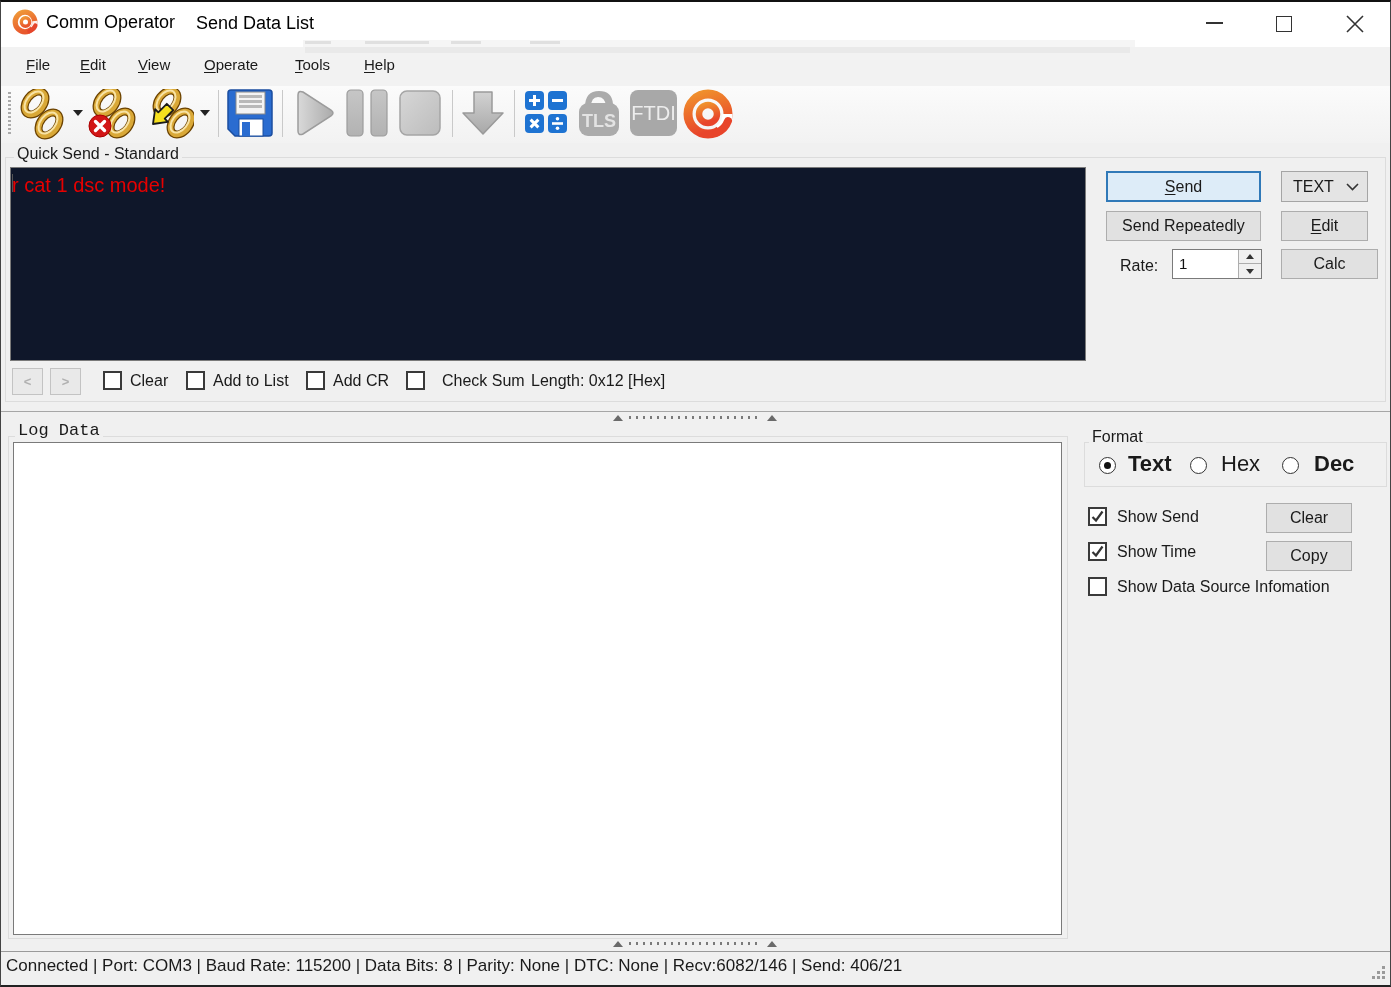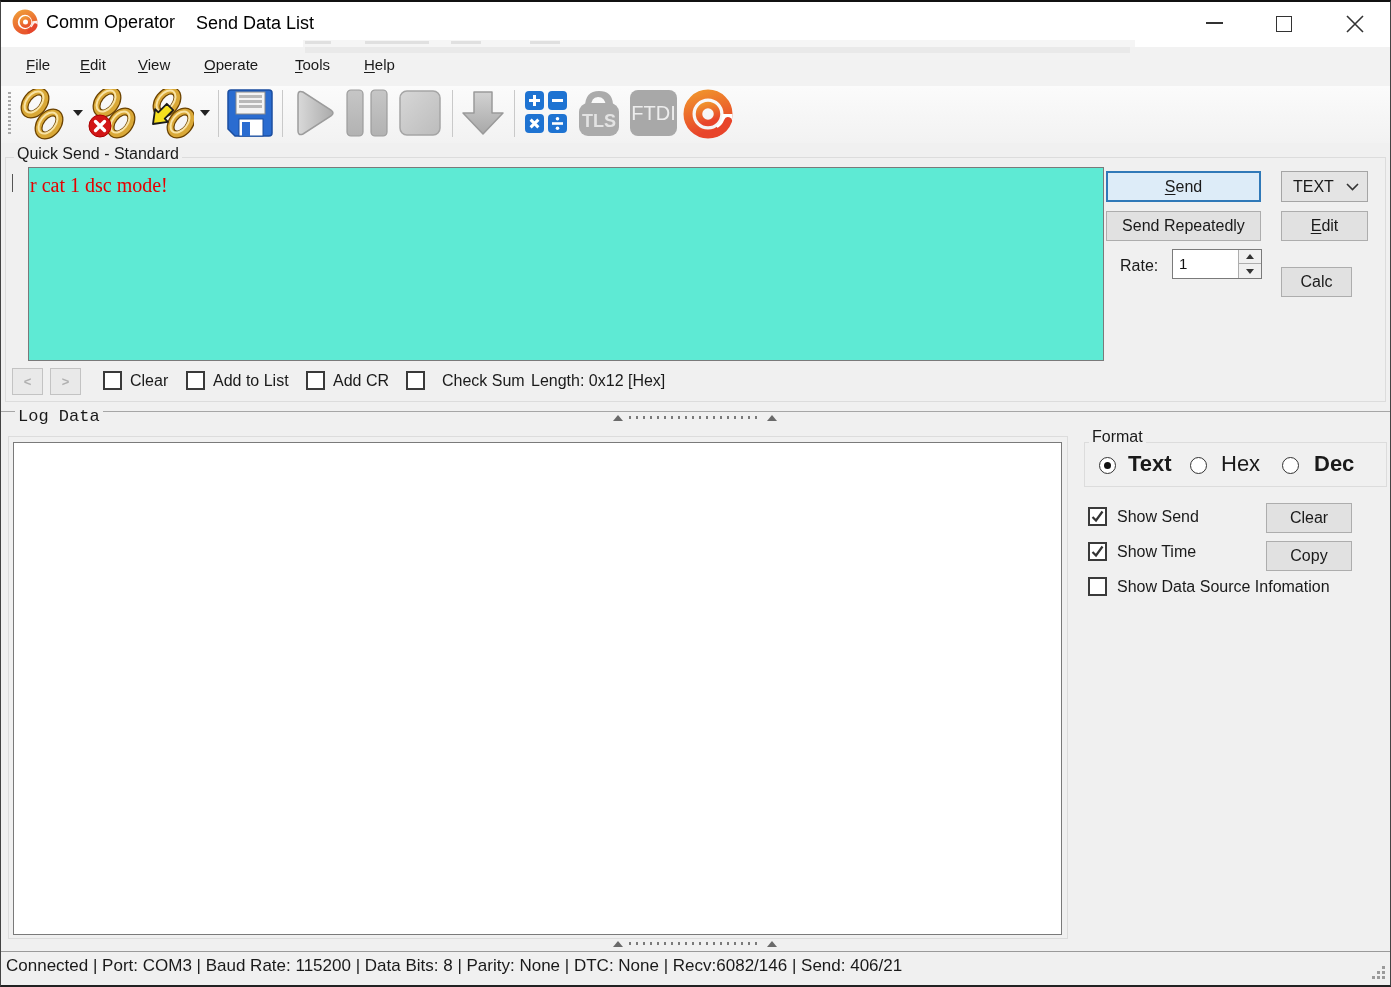--- a/index.html
+++ b/index.html
@@ -16,30 +16,30 @@
 #toolbar { position:absolute; left:1px; top:86px; width:1389px; height:57px; background:linear-gradient(#fbfbfb,#f2f2f2); }
 .sep { position:absolute; top:4px; width:1px; height:47px; background:#c9c9c9; }
 .ticon { position:absolute; top:3px; }
 .ddarrow { position:absolute; width:0; height:0; border-left:5px solid transparent; border-right:5px solid transparent; border-top:6px solid #222; top:24px; }
 #grip { position:absolute; left:7px; top:6px; width:3px; height:44px; background-image:repeating-linear-gradient(#aaa 0 2px, transparent 2px 4px); }
 
 
 .groupbox { position:absolute; border:1px solid #dcdcdc; }
 .grouplabel { position:absolute; background:#f0f0f0; padding:0 3px; font-size:16px; color:#1a1a1a; }
 
-#qs-text { position:absolute; left:28px; top:167px; width:1076px; height:194px; background:#5eead4; border:1px solid #7a7a7a; font-family:Liberation Serif, serif; font-size:20px; color:#e60000; padding:6px 1px 3px; }
+#qs-text { position:absolute; left:10px; top:167px; width:1076px; height:194px; background:#0f172a; border:1px solid #7a7a7a; font-family:Liberation Sans, sans-serif; font-size:20px; color:#e60000; padding:6px 1px 3px; }
 #log-text { position:absolute; left:13px; top:442px; width:1049px; height:493px; background:#fff; border:1px solid #7a7a7a; font-family:"Liberation Mono", monospace; font-size:20px; padding:22px 0px 3px; line-height:29px; }
 
 .btn { position:absolute; background:#e1e1e1; border:1px solid #adadad; font-size:16px; color:#1a1a1a; display:flex; align-items:center; justify-content:center; }
 .btn u { text-decoration-thickness:1px; text-underline-offset:2px; }
 #btn-send { left:1106px; top:171px; width:155px; height:31px; background:#ddecf8; border:2px solid #3079b8; }
 #combo { left:1281px; top:171px; width:87px; height:31px; background:#e4e4e4; border:1px solid #a5a5a5; justify-content:flex-start; padding-left:11px; }
 #btn-sr { left:1106px; top:211px; width:155px; height:30px; }
 #btn-edit { left:1281px; top:211px; width:87px; height:30px; }
-#btn-calc { left:1281px; top:267px; width:71px; height:30px; }
+#btn-calc { left:1281px; top:249px; width:97px; height:30px; }
 #btn-clear2 { left:1266px; top:503px; width:86px; height:30px; }
 #btn-copy { left:1266px; top:541px; width:86px; height:30px; }
 
 .navbtn { position:absolute; top:368px; width:31px; height:27px; background:#e9e9e9; border:1px solid #c3c3c3; color:#b0b0b0; font-size:13px; font-weight:bold; display:flex; align-items:center; justify-content:center; }
 
 .cb { position:absolute; width:19px; height:19px; background:#fff; border:2px solid #3a3a3a; }
 .cblabel { position:absolute; font-size:16px; color:#1a1a1a; }
 
 
 .radio { position:absolute; width:17px; height:17px; background:#fff; border:1.5px solid #333; border-radius:50%; }
@@ -285,21 +285,21 @@
 <div class="cblabel" style="left:531px; top:372px;">Length: 0x12 [Hex]</div>
 
 <div class="splitline" style="top:411px;"></div>
 <div class="handle" style="left:607px; top:413px;">
   <div class="tri" style="left:6px;"></div>
   <div class="dots"></div>
   <div class="tri" style="left:160px;"></div>
 </div>
 
 <div class="groupbox" style="left:8px; top:436px; width:1060px; height:503px;"></div>
-<div class="grouplabel" style="left:15px; top:407px; font-family:'Liberation Mono',monospace; font-size:17px;">Log Data</div>
+<div class="grouplabel" style="left:15px; top:421px; font-family:'Liberation Mono',monospace; font-size:17px;">Log Data</div>
 <div id="log-text"><br><br></div>
 
 <div class="groupbox" style="left:1084px; top:442px; width:303px; height:45px;"></div>
 <div class="grouplabel" style="left:1089px; top:428px;">Format</div>
 <div class="radio" style="left:1099px; top:457px;">
     <div class="dot"></div>
   </div>
 <div class="cblabel" style="left:1128px; top:451px; font-weight:bold; font-size:22px;">Text</div>
 <div class="radio" style="left:1190px; top:457px;"></div>
 <div class="cblabel" style="left:1221px; top:451px; font-weight:normal; font-size:22px;">Hex</div>

